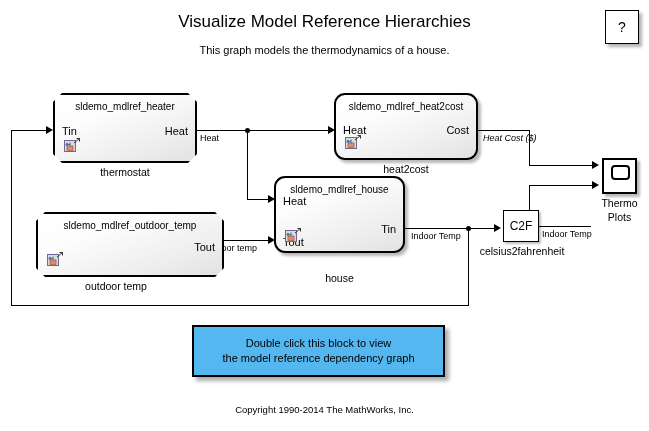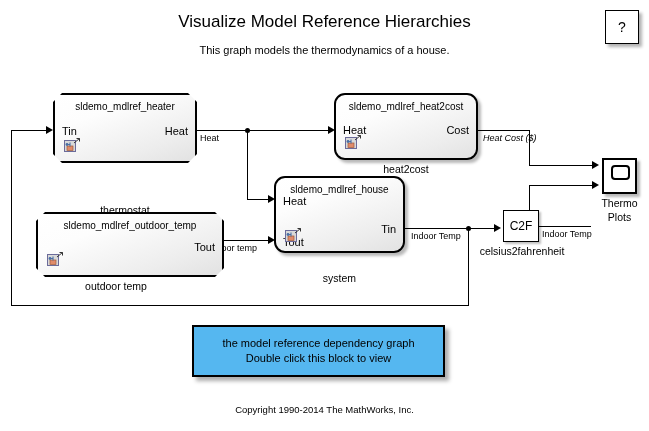--- a/index.html
+++ b/index.html
@@ -228,21 +228,21 @@
     <div class="port-label port-in" style="top:30px;">Tin</div>
     <div class="port-label port-out" style="top:30px;">Heat</div>
     <svg class="mdlicon" viewBox="0 0 17 15">
       <rect x="0.5" y="2.5" width="11" height="11" fill="#d9d9d9" stroke="#6b6b9a" stroke-width="1"></rect>
       <rect x="3" y="8" width="6" height="4.5" fill="#e08b6a" stroke="#a05a3a" stroke-width="0.7"></rect>
       <path d="M2.5 6.5 L6 6.5 M6 4.5 L6 8.5" stroke="#4a6fa5" stroke-width="1.1" fill="none"></path>
       <circle cx="3" cy="6.5" r="1.4" fill="#4a6fa5"></circle>
       <path d="M10 5 L15.5 0.5 M12.5 0.5 L15.5 0.5 L15.5 3.5" stroke="#333" stroke-width="1" fill="none"></path>
     </svg>
   </div>
-  <div class="blockname" style="left:53px; top:166px; width:144px;margin-top:38px;">thermostat</div>
+  <div class="blockname" style="left:53px; top:166px; width:144px;">thermostat</div>
 
   <div class="abs mdlref notched" style="left:36px; top:212px; width:188px; height:65px;">
     <div class="mdl-title">sldemo_mdlref_outdoor_temp</div>
     <div class="port-label port-out" style="top:27px;">Tout</div>
     <svg class="mdlicon" viewBox="0 0 17 15">
       <rect x="0.5" y="2.5" width="11" height="11" fill="#d9d9d9" stroke="#6b6b9a" stroke-width="1"></rect>
       <rect x="3" y="8" width="6" height="4.5" fill="#e08b6a" stroke="#a05a3a" stroke-width="0.7"></rect>
       <path d="M2.5 6.5 L6 6.5 M6 4.5 L6 8.5" stroke="#4a6fa5" stroke-width="1.1" fill="none"></path>
       <circle cx="3" cy="6.5" r="1.4" fill="#4a6fa5"></circle>
       <path d="M10 5 L15.5 0.5 M12.5 0.5 L15.5 0.5 L15.5 3.5" stroke="#333" stroke-width="1" fill="none"></path>
@@ -270,35 +270,35 @@
     <div class="port-label port-in" style="top:58px;">Tout</div>
     <div class="port-label port-out" style="top:45px;">Tin</div>
     <svg class="mdlicon" viewBox="0 0 17 15">
       <rect x="0.5" y="2.5" width="11" height="11" fill="#d9d9d9" stroke="#6b6b9a" stroke-width="1"></rect>
       <rect x="3" y="8" width="6" height="4.5" fill="#e08b6a" stroke="#a05a3a" stroke-width="0.7"></rect>
       <path d="M2.5 6.5 L6 6.5 M6 4.5 L6 8.5" stroke="#4a6fa5" stroke-width="1.1" fill="none"></path>
       <circle cx="3" cy="6.5" r="1.4" fill="#4a6fa5"></circle>
       <path d="M10 5 L15.5 0.5 M12.5 0.5 L15.5 0.5 L15.5 3.5" stroke="#333" stroke-width="1" fill="none"></path>
     </svg>
   </div>
-  <div class="blockname" style="left:274px; top:272px; width:131px;">system</div>
+  <div class="blockname" style="left:274px; top:272px; width:131px;">house</div>
 
   <div class="abs" id="c2f-block">
     <span>C2F</span>
   </div>
   <div class="blockname" style="left:463px; top:245px; width:118px;">celsius2fahrenheit</div>
 
   <div class="abs" id="scope-block">
     <div id="scope-screen"></div>
   </div>
   <div class="blockname" style="left:580px; top:197px; width:79px;">Thermo</div>
   <div class="blockname" style="left:580px; top:211px; width:79px;">Plots</div>
 
   <div class="abs" id="note-box">
     <div>
+      <div>Double click this block to view</div>
       <div>the model reference dependency graph</div>
-      <div>Double click this block to view</div>
     </div>
   </div>
 
   <div class="abs" id="copyright">Copyright 1990-2014 The MathWorks, Inc.</div>
 
 </div>
 
 </body></html>

